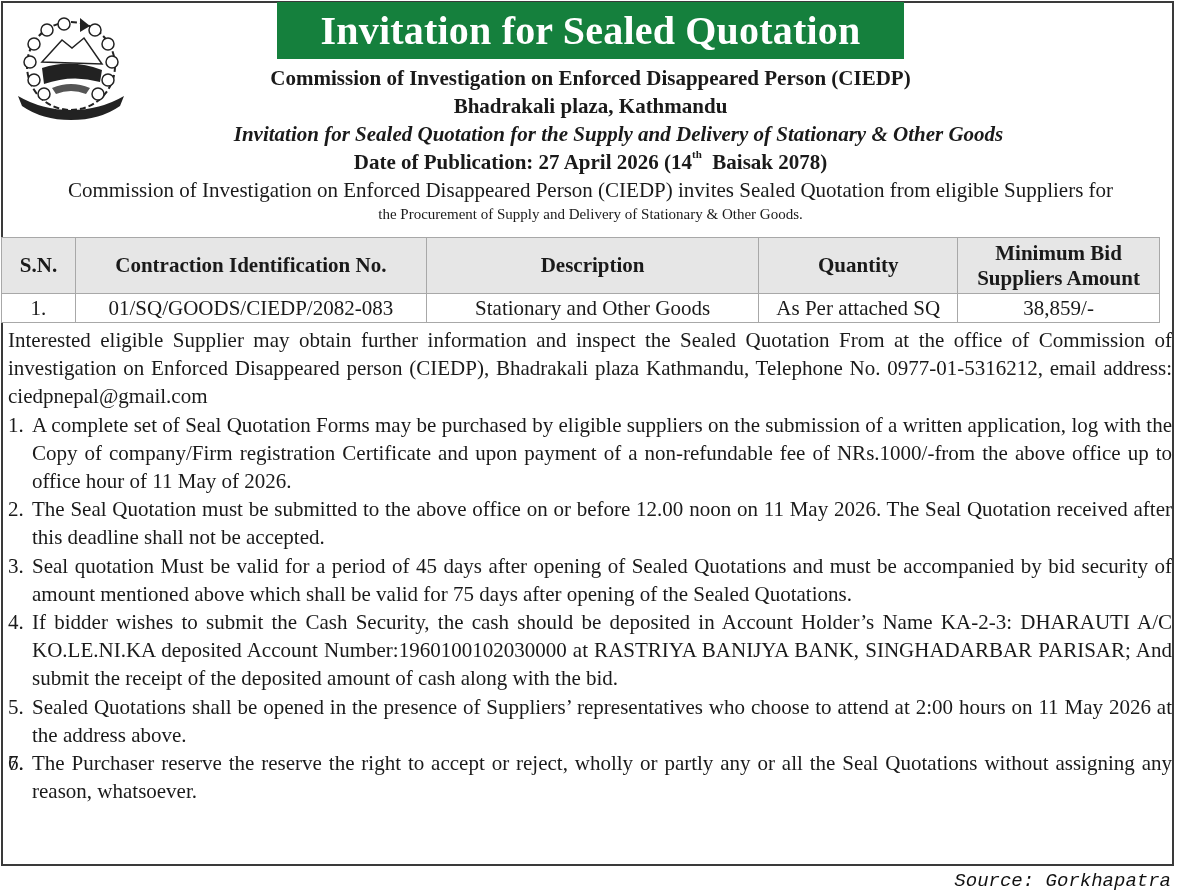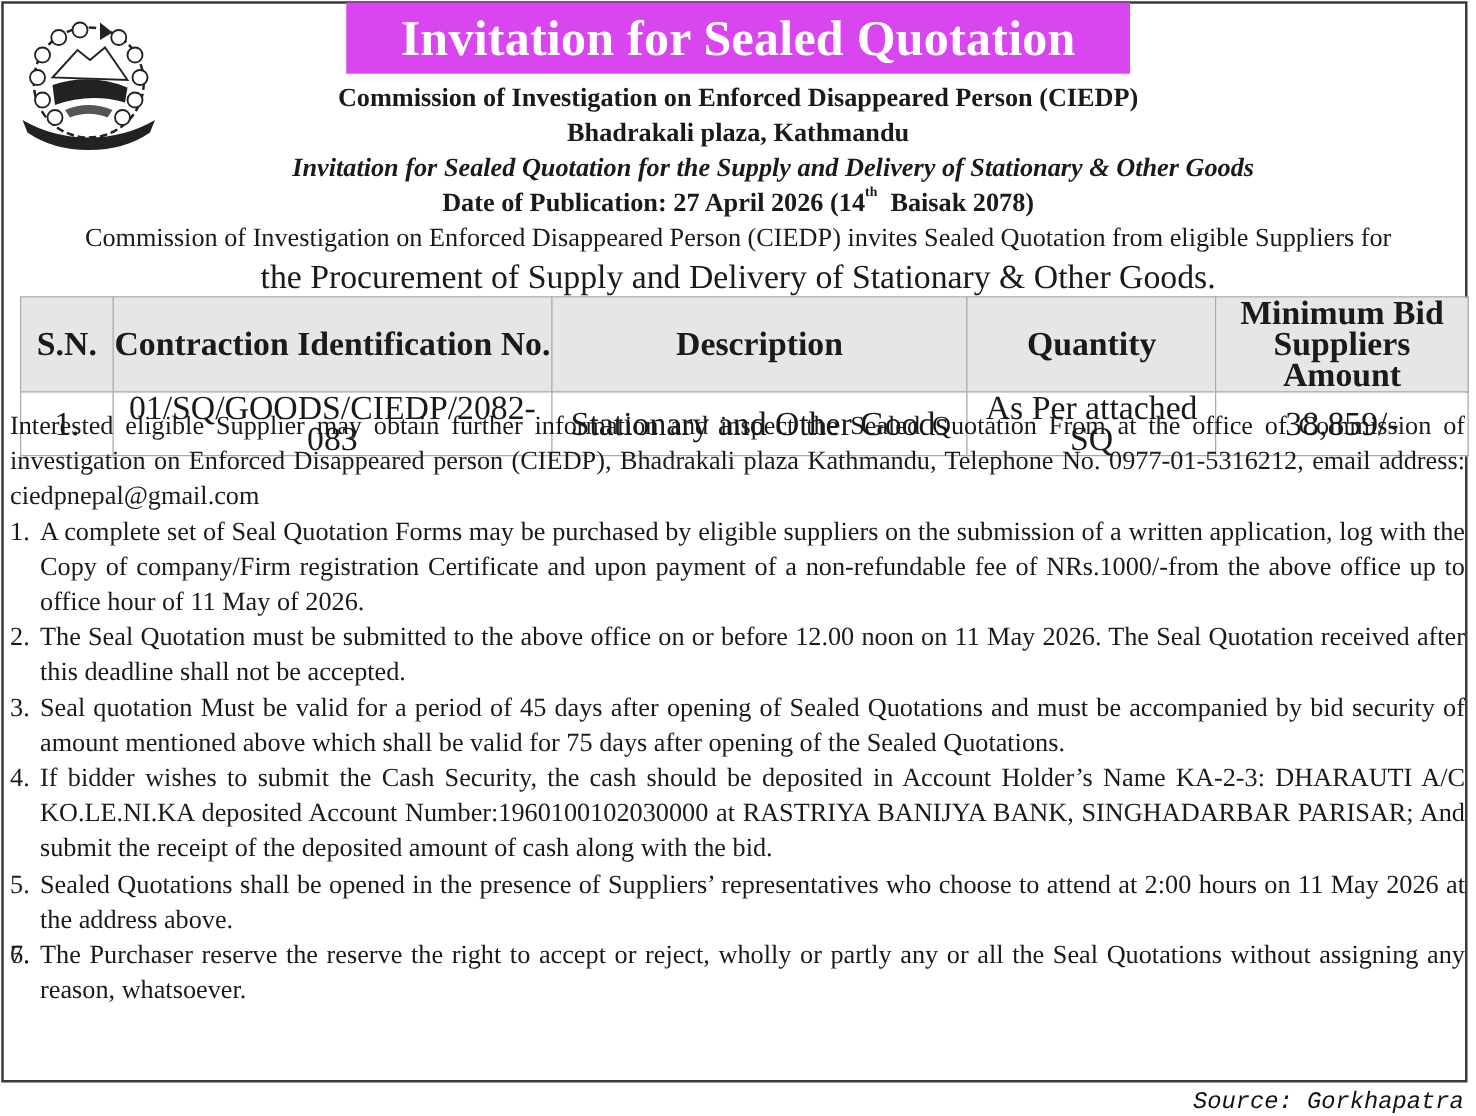--- a/index.html
+++ b/index.html
@@ -9,37 +9,37 @@
   }
   .frame {
     position: absolute; left: 1px; top: 1px; width: 1173px; height: 865px;
     border: 2px solid #3a3a3a; box-sizing: border-box;
   }
   .emblem {
     position: absolute; left: 12px; top: 10px; width: 118px; height: 116px;
   }
   .title-bar {
     position: absolute; left: 277px; top: 2px; width: 627px; height: 57px;
-    background: #d946ef; color: #ffffff; text-align: center;
+    background: #15803d; color: #ffffff; text-align: center;
     font-weight: bold; font-size: 40px; line-height: 57px; letter-spacing: 0.2px;
   }
   .line {
     position: absolute; left: 0; width: 1181px; text-align: center; white-space: nowrap;
   }
   .org { top: 66px; font-size: 21px; font-weight: bold; }
   .addr { top: 94px; font-size: 21px; font-weight: bold; }
   .subject { top: 122px; font-size: 21px; font-weight: bold; font-style: italic; padding-left: 28px; }
   .pubdate { top: 150px; font-size: 21px; font-weight: bold; }
   .pubdate sup { font-size: 11px; vertical-align: top; position: relative; top: -2px; }
   .intro1 { top: 178px; font-size: 21px; }
-  .intro2 { top: 206px; font-size: 27px; }
+  .intro2 { top: 206px; font-size: 15px; }
 
   table.bid {
-    position: absolute; left: 16px; top: 237px; width: 1159px;
-    border-collapse: collapse; font-size: 27px;
+    position: absolute; left: 1px; top: 237px; width: 1159px;
+    border-collapse: collapse; font-size: 21px;
   }
   table.bid th, table.bid td {
     border: 1px solid #a8a8a8; text-align: center; padding: 0; line-height: 25px;
   }
   table.bid th { background: #e6e6e6; font-weight: bold; height: 55px; }
   table.bid td { height: 28px; background: #ffffff; }
 
   .body-text {
     position: absolute; left: 8px; top: 326px; width: 1164px;
     font-size: 21px; line-height: 28.2px; text-align: justify;

